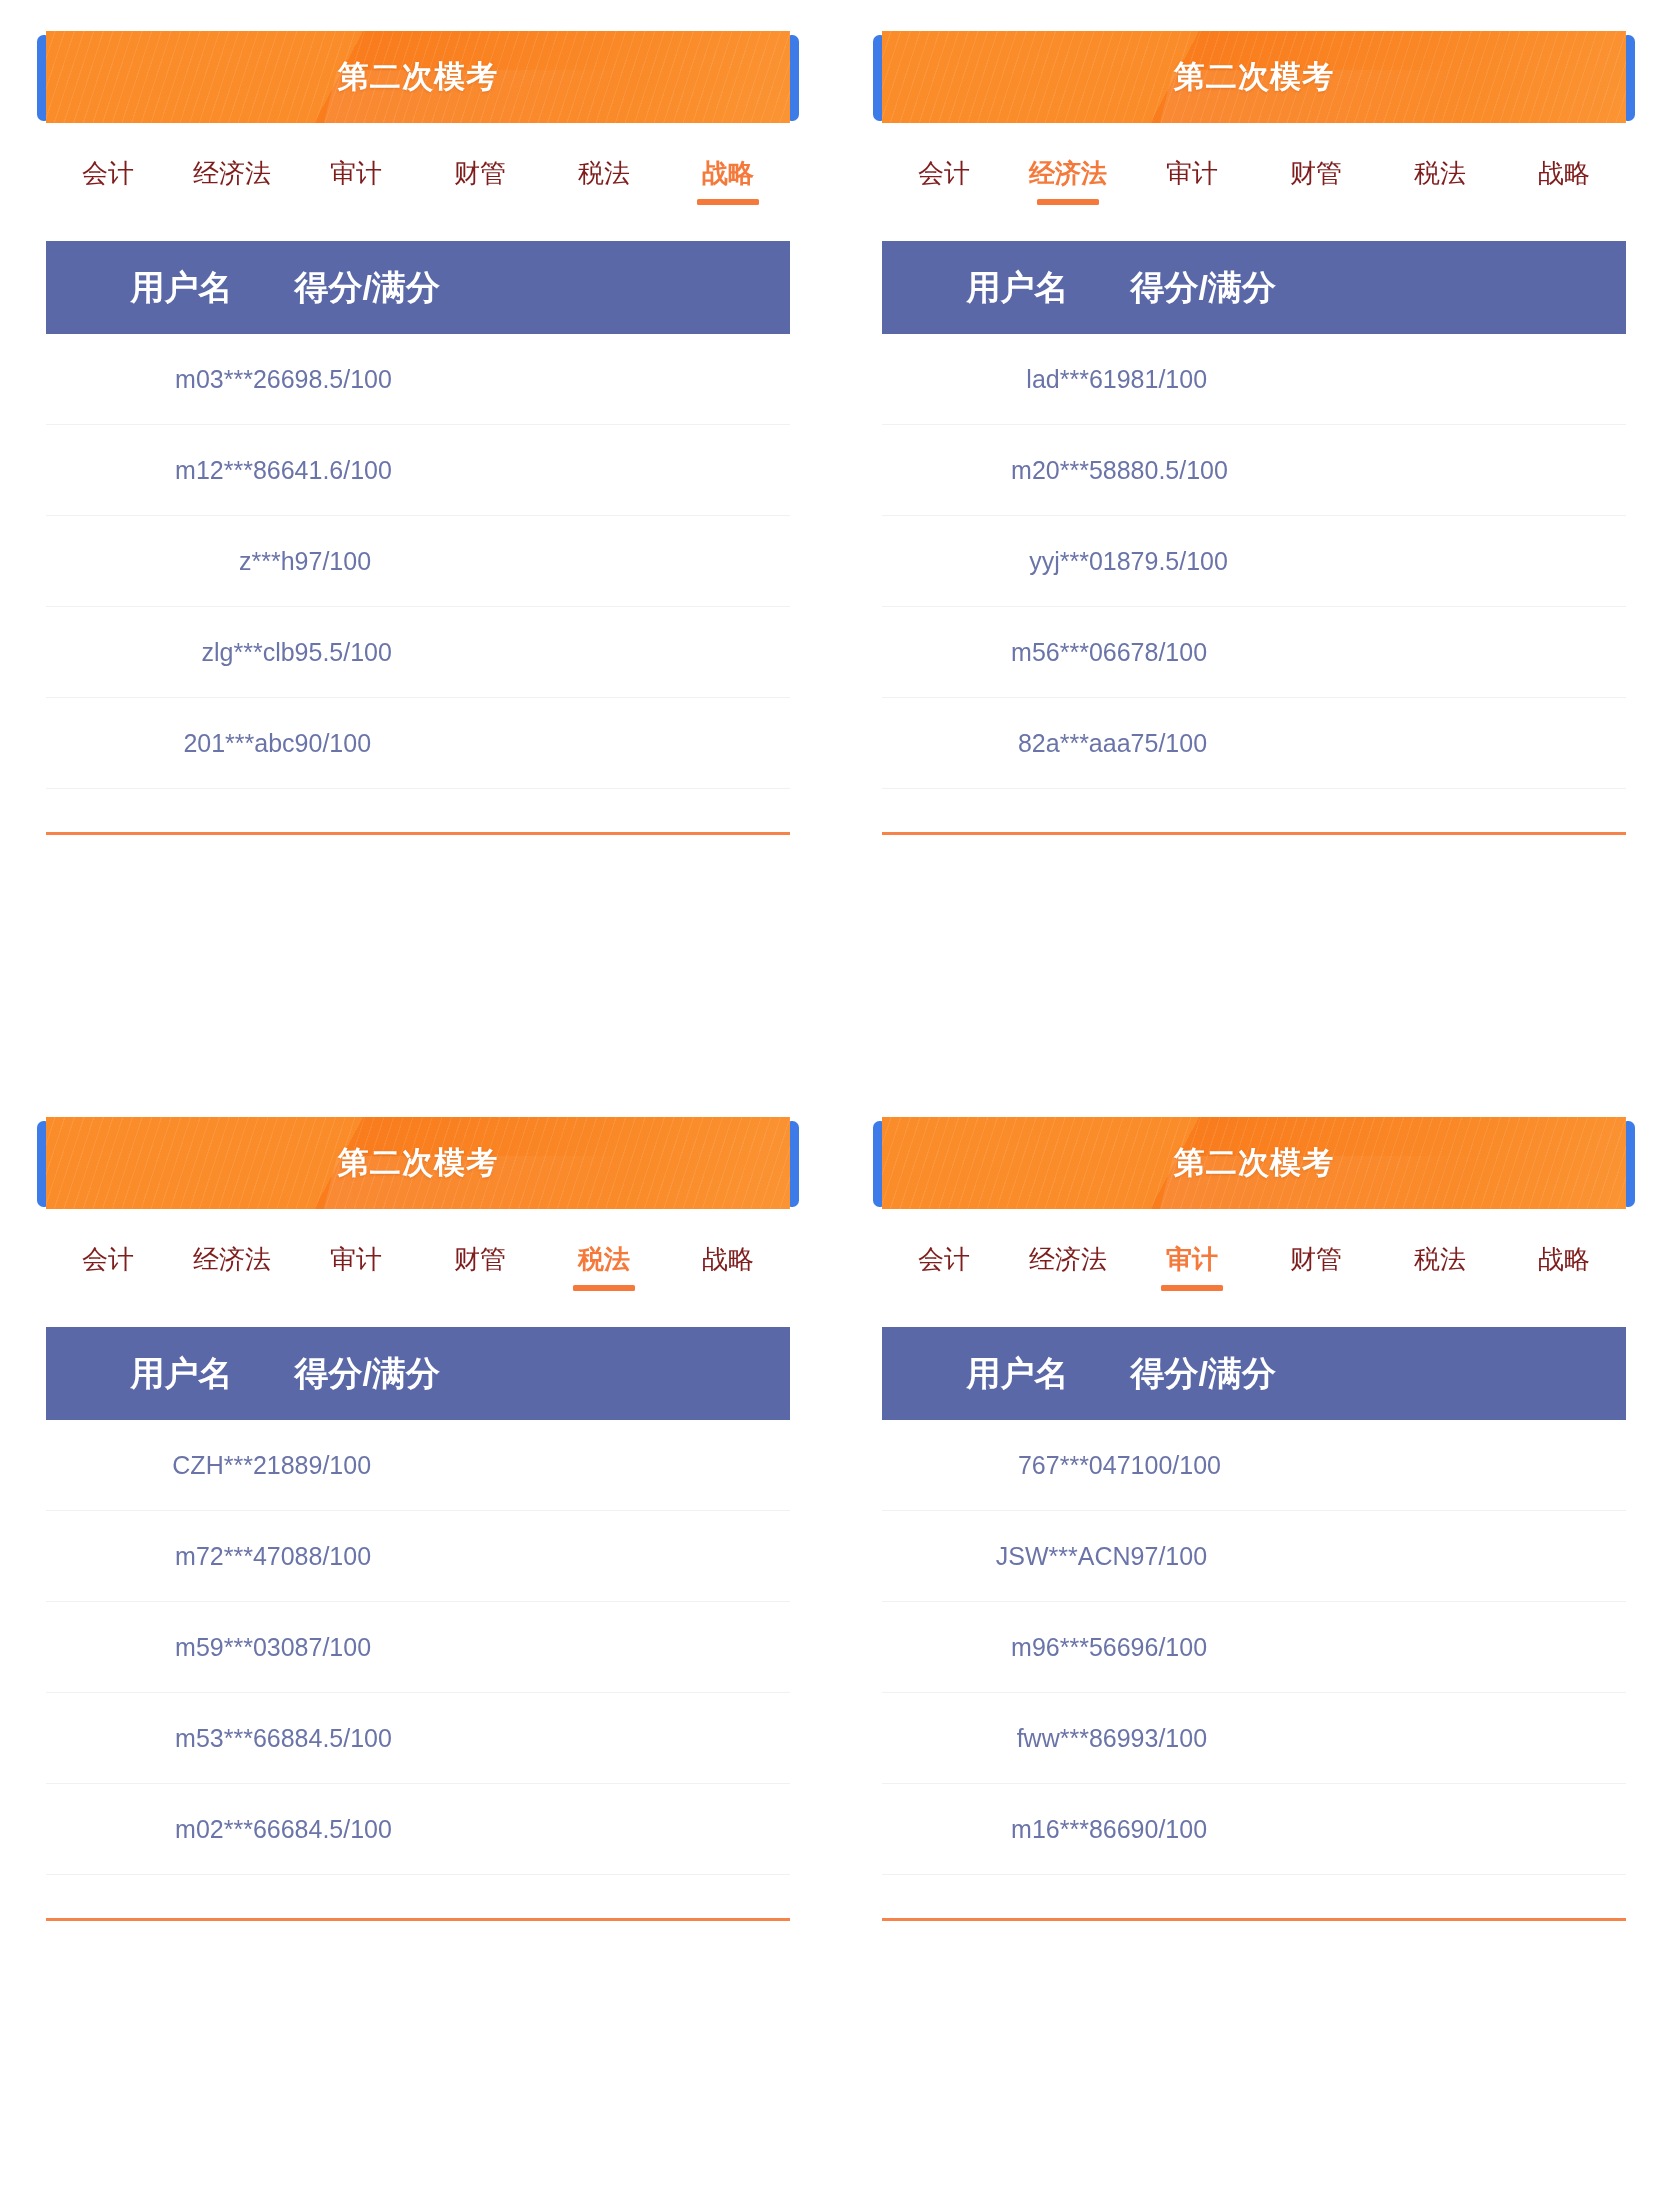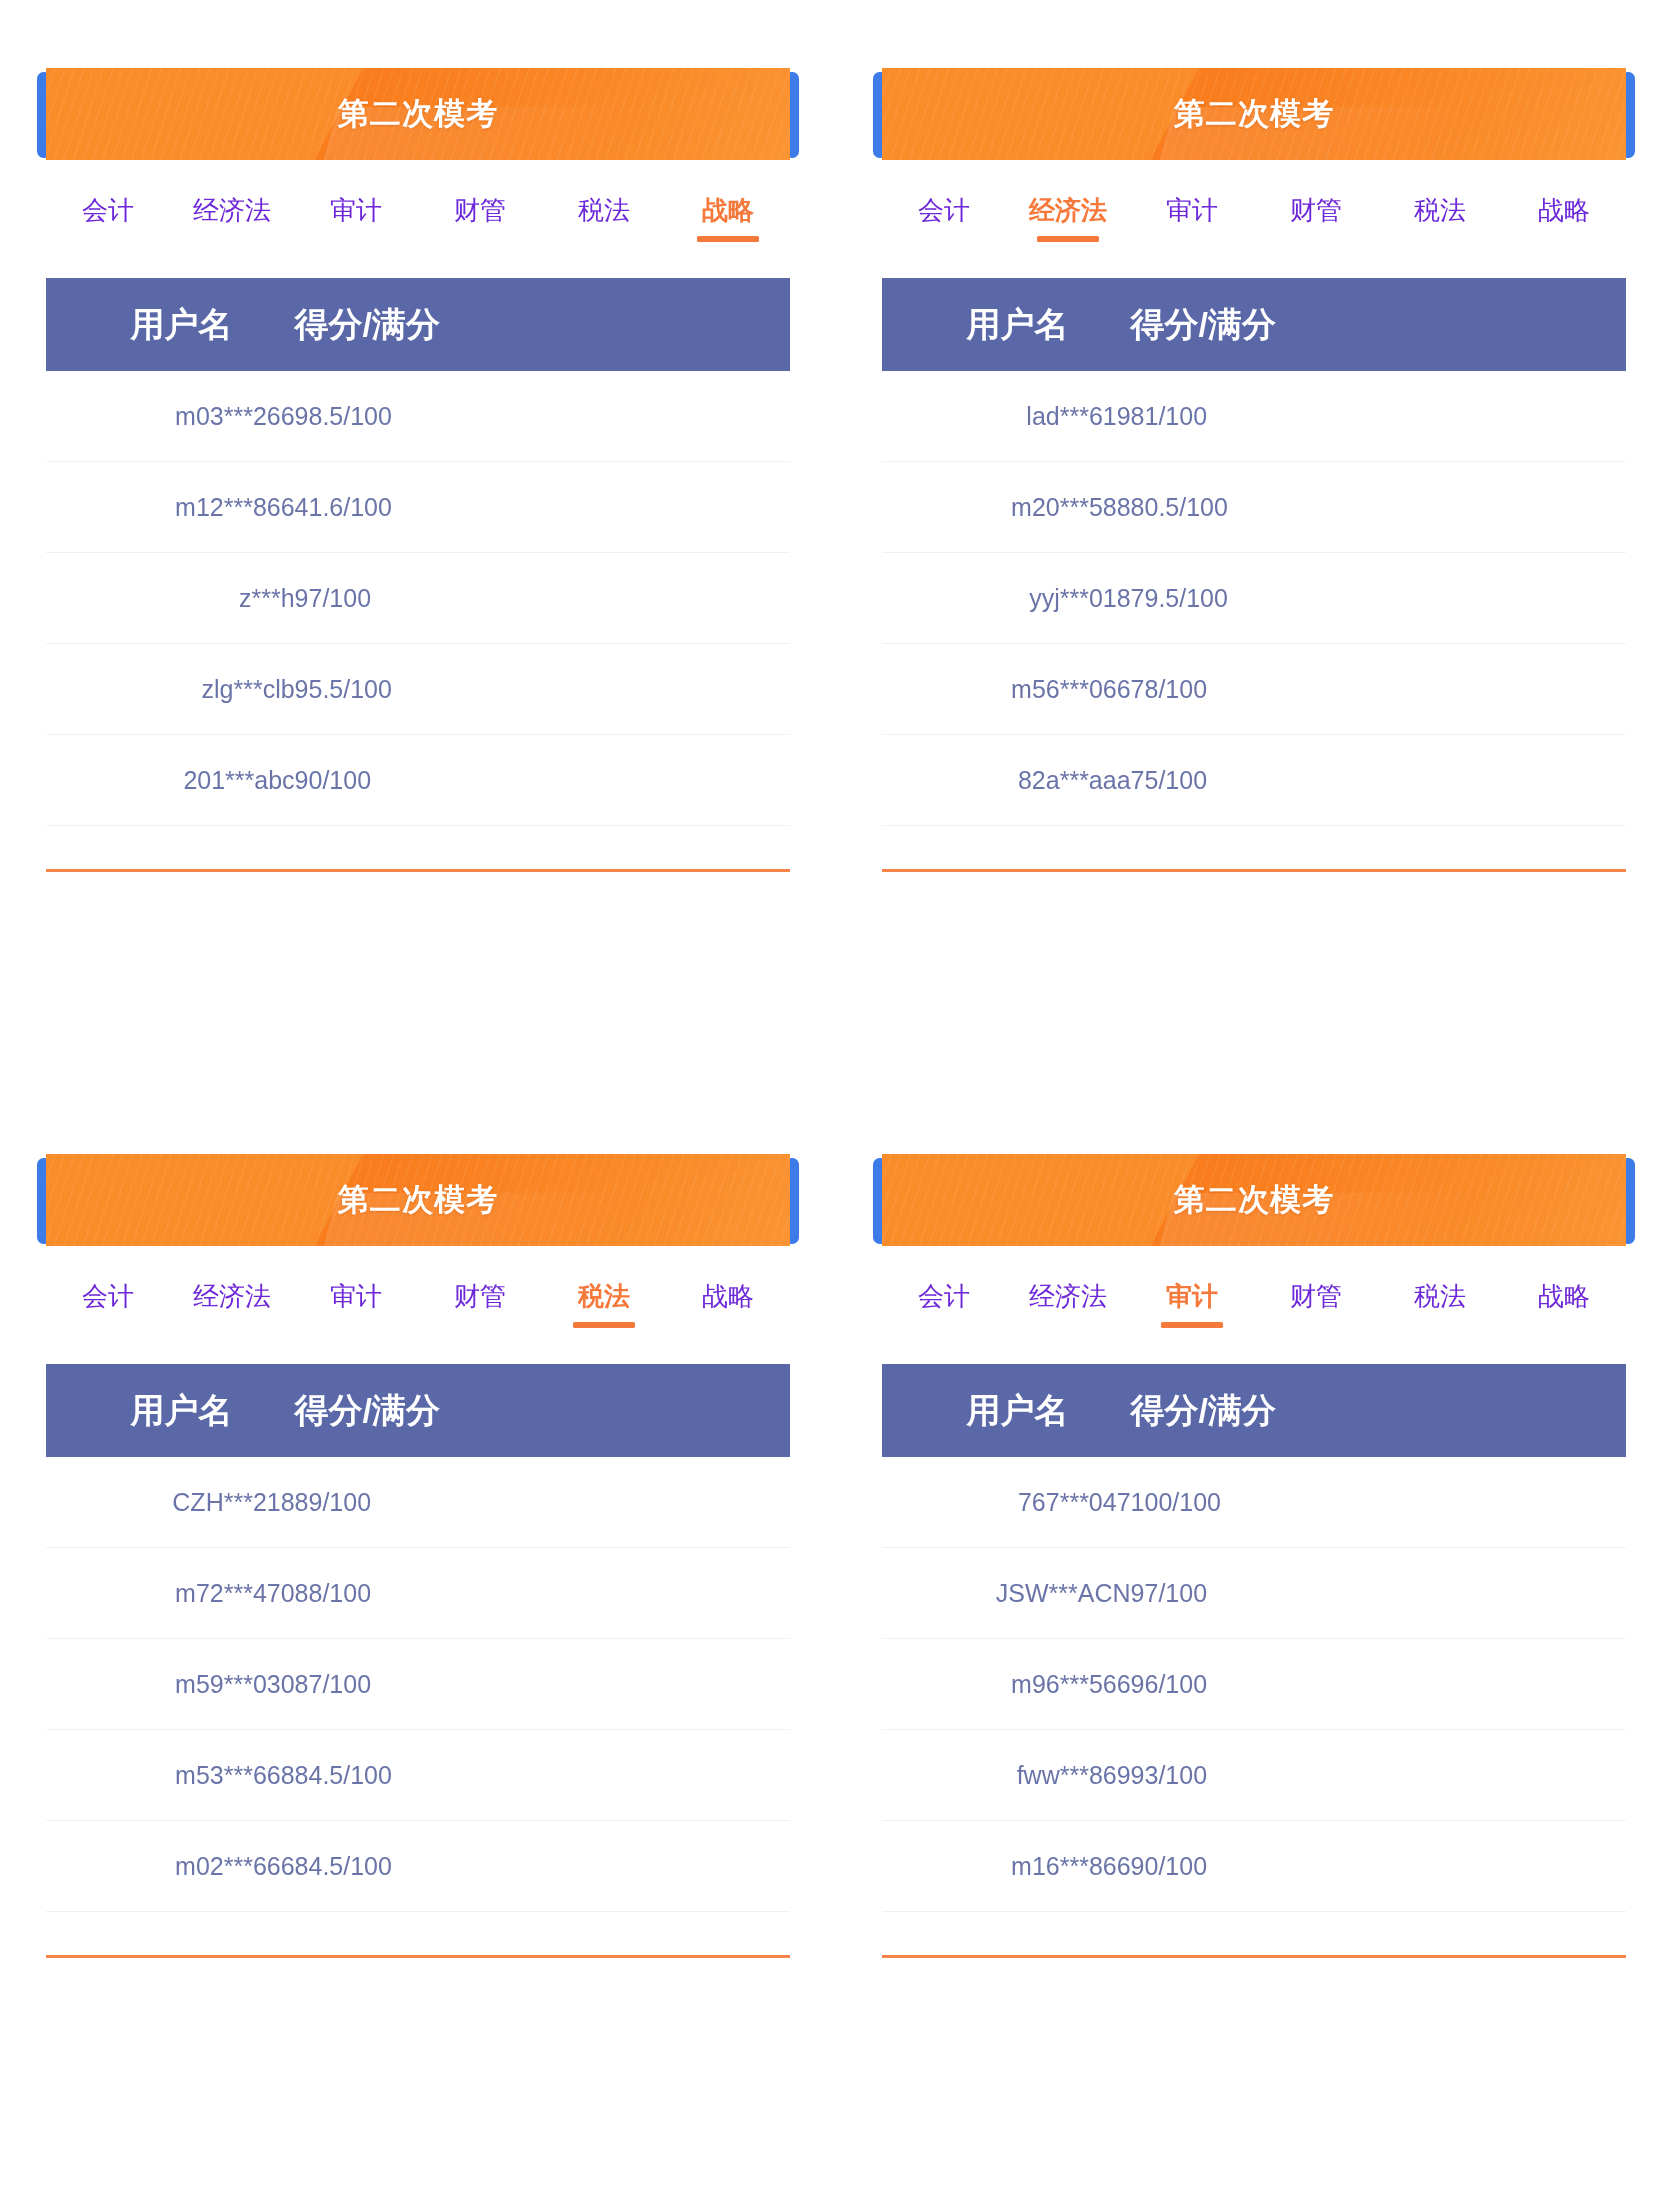--- a/index.html
+++ b/index.html
@@ -13,21 +13,20 @@
     overflow: hidden;
   }
 
   #board {
     position: relative;
     width: 1672px;
     height: 1595px;
     display: grid;
     grid-template-columns: 836px 836px;
     grid-template-rows: 1086px 1119px;
-    margin-top: 37px;
   }
 
   
   .panel {
     position: relative;
     width: 836px;
     background: #ffffff;
     padding: 0;
   }
 
@@ -98,21 +97,21 @@
   .tab {
     position: relative;
     flex: 1 1 0;
     text-align: center;
     cursor: pointer;
   }
   .tab-label {
     display: inline-block;
     font-size: 26px;
     line-height: 1.05;
-    color: #6d28d9;
+    color: #7f1d1d;
     white-space: nowrap;
   }
   .tab.active .tab-label {
     color: #f5793b;
     font-weight: bold;
   }
   .tab-underline {
     display: block;
     width: 0;
     height: 0;

